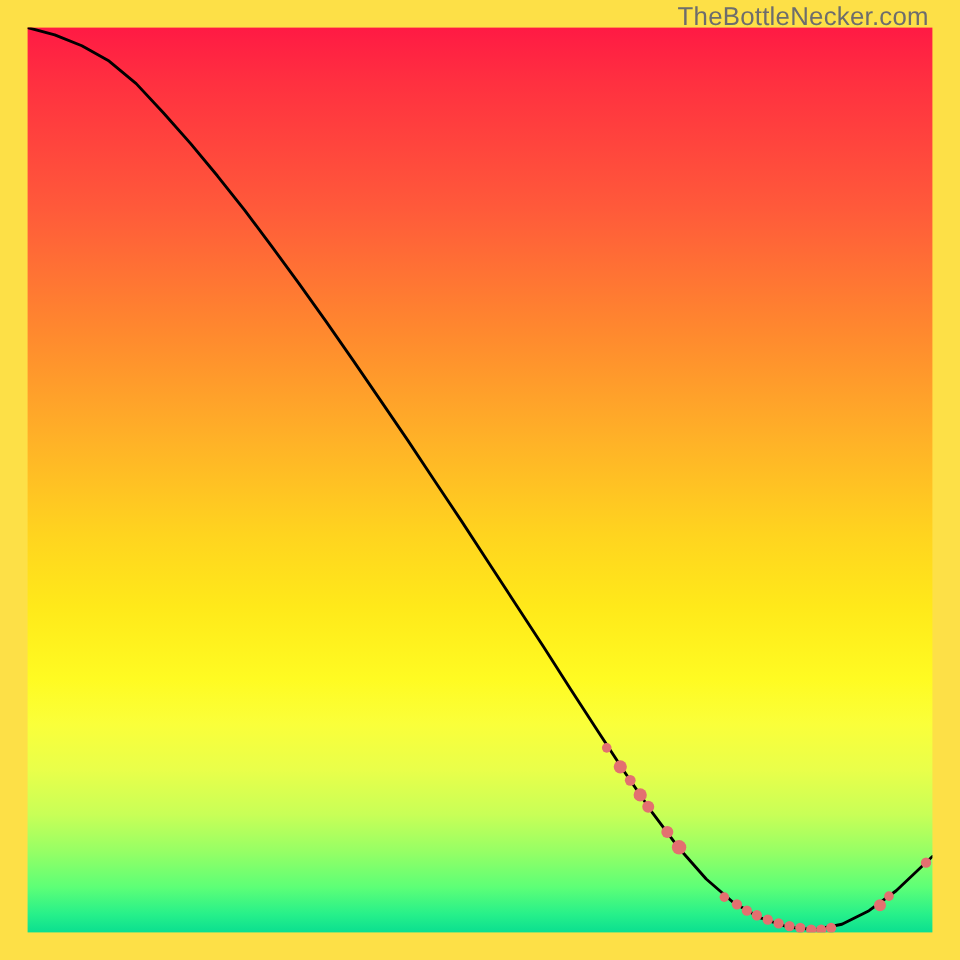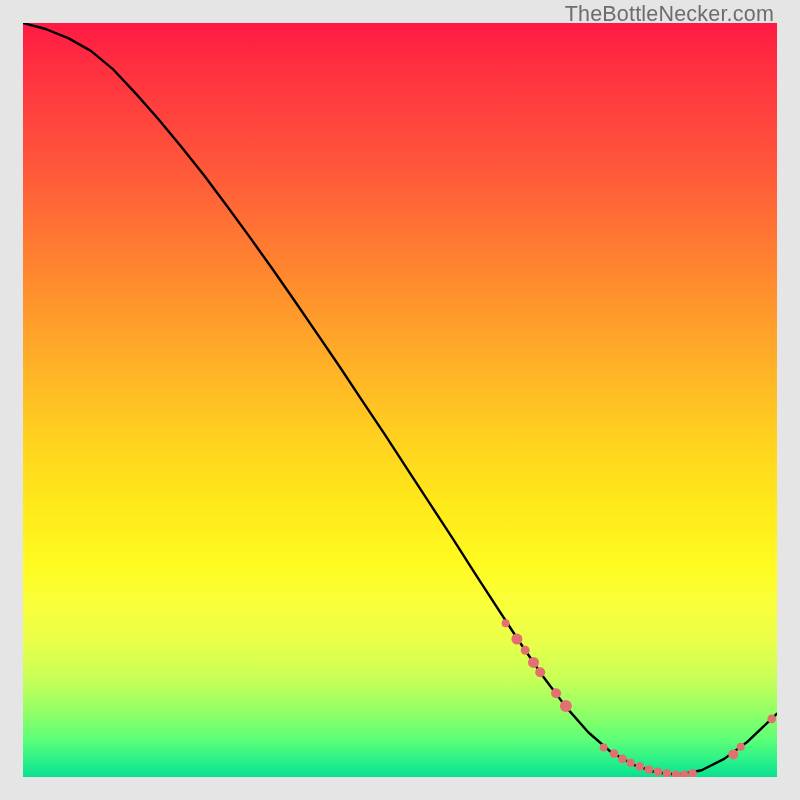--- a/index.html
+++ b/index.html
@@ -8,21 +8,21 @@
     width: 800px;
     height: 800px;
     background: #000;
     overflow: hidden;
     font-family: Arial, Helvetica, sans-serif;
   }
   .frame {
     position: relative;
     width: 800px;
     height: 800px;
-    background: #e5e5e5;
+    background: #fde047;
   }
   .plot-area {
     position: absolute;
     left: 23px;
     top: 23px;
     width: 754px;
     height: 754px;
     
     background: linear-gradient(
       to bottom,

